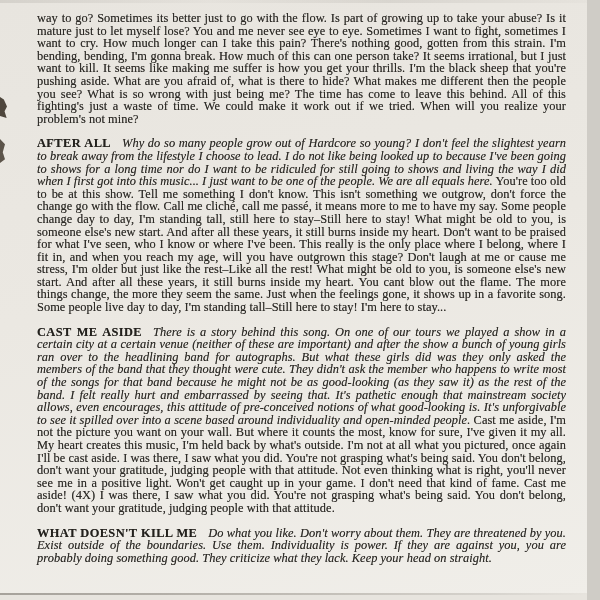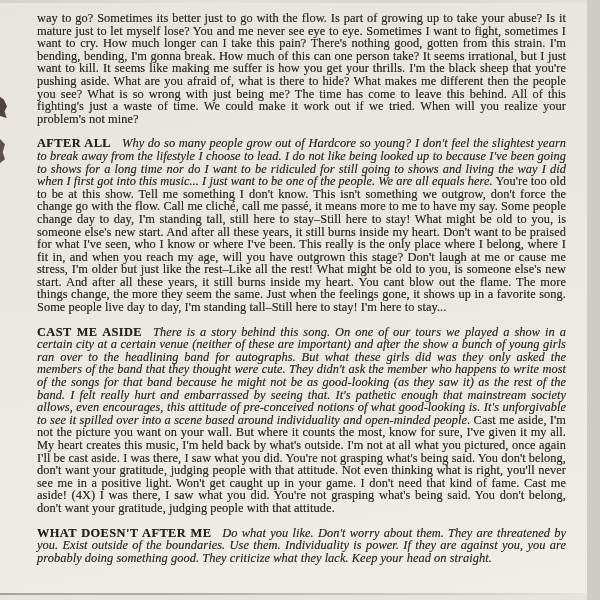--- a/index.html
+++ b/index.html
@@ -89,21 +89,21 @@
 <div class="page">
 
   <div class="text-block">
 
     <p><span>way to go? Sometimes its better just to go with the flow. Is part of growing up to take your abuse? Is it mature just to let myself lose? You and me never see eye to eye. Sometimes I want to fight, sometimes I want to cry. How much longer can I take this pain? There's nothing good, gotten from this strain. I'm bending, bending, I'm gonna break. How much of this can one person take? It seems irrational, but I just want to kill. It seems like making me suffer is how you get your thrills. I'm the black sheep that you're pushing aside. What are you afraid of, what is there to hide? What makes me different then the people you see? What is so wrong with just being me? The time has come to leave this behind. All of this fighting's just a waste of time. We could make it work out if we tried. When will you realize your problem's not mine?</span></p>
 
     <p><span class="song-title">AFTER ALL</span><span class="commentary">Why do so many people grow out of Hardcore so young? I don't feel the slightest yearn to break away from the lifestyle I choose to lead. I do not like being looked up to because I've been going to shows for a long time nor do I want to be ridiculed for still going to shows and living the way I did when I first got into this music... I just want to be one of the people. We are all equals here.</span> <span>You're too old to be at this show. Tell me something I don't know. This isn't something we outgrow, don't force the change go with the flow. Call me cliché, call me passé, it means more to me to have my say. Some people change day to day, I'm standing tall, still here to stay–Still here to stay! What might be old to you, is someone else's new start. And after all these years, it still burns inside my heart. Don't want to be praised for what I've seen, who I know or where I've been. This really is the only place where I belong, where I fit in, and when you reach my age, will you have outgrown this stage? Don't laugh at me or cause me stress, I'm older but just like the rest–Like all the rest! What might be old to you, is someone else's new start. And after all these years, it still burns inside my heart. You cant blow out the flame. The more things change, the more they seem the same. Just when the feelings gone, it shows up in a favorite song. Some people live day to day, I'm standing tall–Still here to stay! I'm here to stay...</span></p>
 
     <p><span class="song-title">CAST ME ASIDE</span><span class="commentary">There is a story behind this song. On one of our tours we played a show in a certain city at a certain venue (neither of these are important) and after the show a bunch of young girls ran over to the headlining band for autographs. But what these girls did was they only asked the members of the band that they thought were cute. They didn't ask the member who happens to write most of the songs for that band because he might not be as good-looking (as they saw it) as the rest of the band. I felt really hurt and embarrassed by seeing that. It's pathetic enough that mainstream society allows, even encourages, this attitude of pre-conceived notions of what good-looking is. It's unforgivable to see it spilled over into a scene based around individuality and open-minded people.</span> <span>Cast me aside, I'm not the picture you want on your wall. But where it counts the most, know for sure, I've given it my all. My heart creates this music, I'm held back by what's outside. I'm not at all what you pictured, once again I'll be cast aside. I was there, I saw what you did. You're not grasping what's being said. You don't belong, don't want your gratitude, judging people with that attitude. Not even thinking what is right, you'll never see me in a positive light. Won't get caught up in your game. I don't need that kind of fame. Cast me aside! (4X) I was there, I saw what you did. You're not grasping what's being said. You don't belong, don't want your gratitude, judging people with that attitude.</span></p>
 
-    <p><span class="song-title">WHAT DOESN'T AFTER ME</span><span class="commentary">Do what you like. Don't worry about them. They are threatened by you. Exist outside of the boundaries. Use them. Individuality is power. If they are against you, you are probably doing something good. They criticize what they lack. Keep your head on straight.</span></p>
+    <p><span class="song-title">WHAT DOESN'T KILL ME</span><span class="commentary">Do what you like. Don't worry about them. They are threatened by you. Exist outside of the boundaries. Use them. Individuality is power. If they are against you, you are probably doing something good. They criticize what they lack. Keep your head on straight.</span></p>
 
   </div>
 
   <div class="artifact edge-top"></div>
   <div class="artifact smudge-left-top"></div>
   <div class="artifact smudge-left-bottom"></div>
   <div class="artifact speck-right-upper"></div>
   <div class="artifact speck-right-lower"></div>
   <div class="artifact edge-bottom"></div>
 

